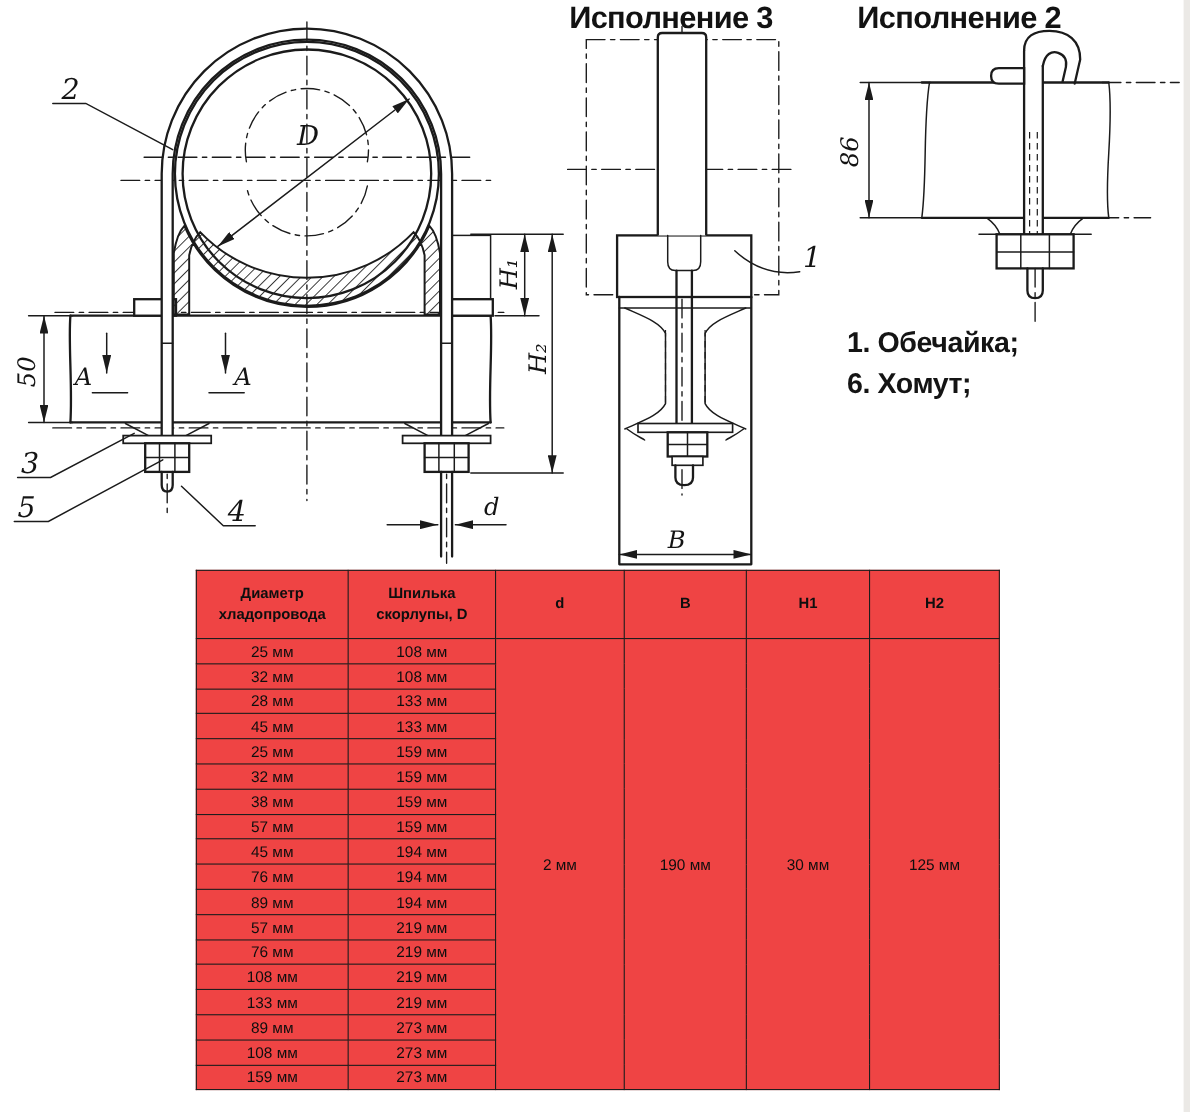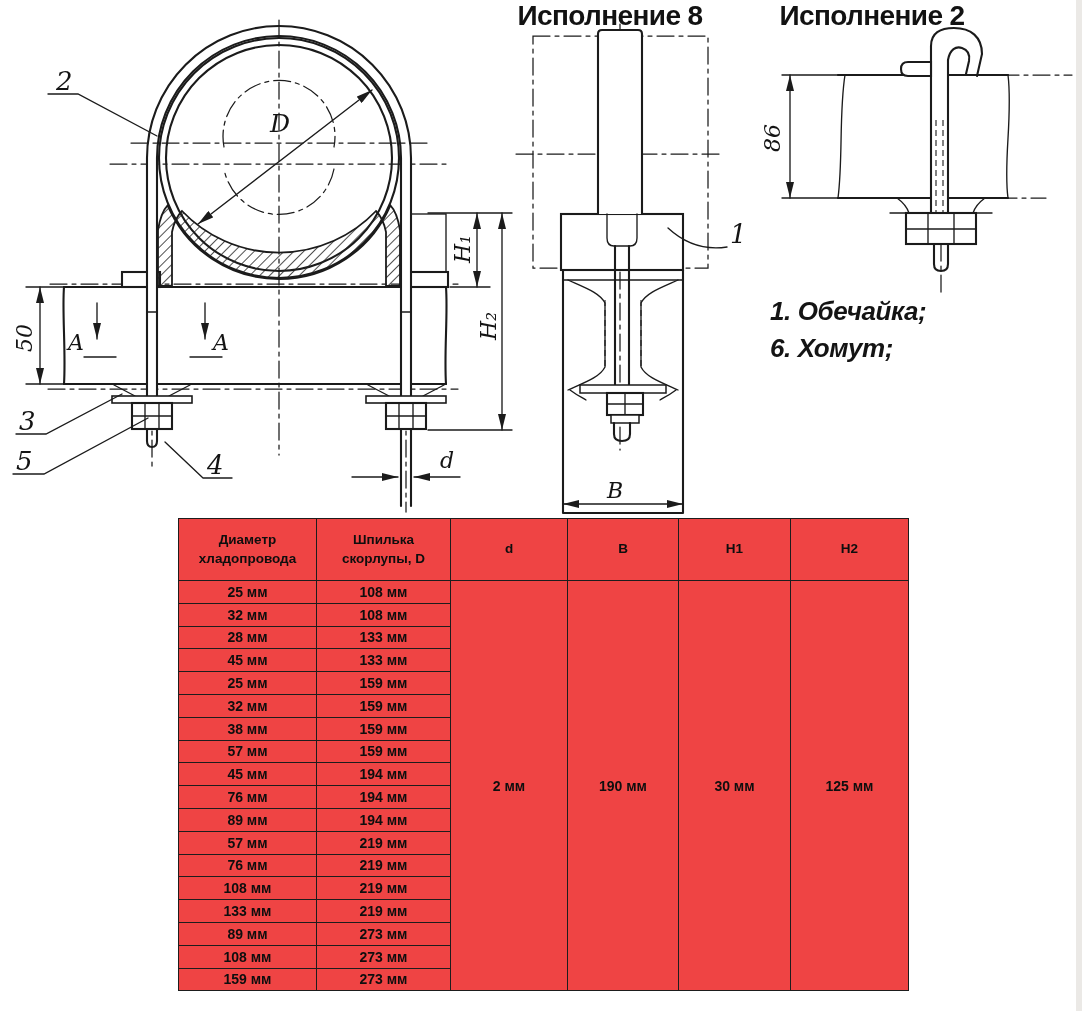--- a/index.html
+++ b/index.html
@@ -5,49 +5,49 @@
   html,body{margin:0;padding:0;background:#fff;}
   body{width:1082px;height:1011px;position:relative;overflow:hidden;
        font-family:"Liberation Sans","DejaVu Sans",sans-serif;color:#111;}
   .stage{position:absolute;inset:0;background:#ffffff;}
 
   .view-title{position:absolute;top:0;height:32px;width:220px;text-align:center;
       font-size:28px;font-weight:700;letter-spacing:-0.6px;color:#121212;}
   .view-title.v1{left:500px;}
   .view-title.v2{left:762px;}
 
-  .parts{position:absolute;left:770px;top:293px;width:300px;font-style:italic;}
+  .parts{position:absolute;left:770px;top:293px;width:300px;}
   .parts-item{font-size:26px;line-height:36.5px;font-weight:600;letter-spacing:-0.4px;color:#141414;white-space:nowrap;}
 
   svg.art{position:absolute;left:0;top:0;}
   .ln{fill:none;stroke:#1b1b1b;stroke-width:2.1;stroke-linecap:round;}
   .lt{fill:none;stroke:#1b1b1b;stroke-width:1.35;stroke-linecap:round;}
   .cl{fill:none;stroke:#1b1b1b;stroke-width:1.25;stroke-dasharray:17 5 4 5;stroke-linecap:round;}
   .hid{fill:none;stroke:#1b1b1b;stroke-width:1.1;stroke-dasharray:6 4;}
   .wh{fill:#ffffff;stroke:none;}
   .whl{fill:#ffffff;stroke:#1b1b1b;stroke-width:2.1;}
   .hatchfill{fill:url(#hatch);stroke:#1b1b1b;stroke-width:1.8;}
   .dimtxt{font-family:"DejaVu Serif","Liberation Serif",serif;font-style:italic;font-size:22px;fill:#141414;}
   .dimtxt.big{font-size:25px;}
   .callout{font-family:"DejaVu Serif","Liberation Serif",serif;font-style:italic;font-size:26px;fill:#141414;}
 
   table.spec{position:absolute;left:178px;top:518px;width:730px;border-collapse:collapse;table-layout:fixed;background:#ef4444;}
   .spec th,.spec td{border:1.6px solid #1d1d1d;text-align:center;vertical-align:middle;padding:0;color:#0e0e0e;}
   .spec th{height:61px;font-size:13.5px;font-weight:700;line-height:1.35;}
-  .spec td{height:21.8px;font-size:14px;font-weight:700;}
+  .spec td{height:21.8px;font-size:14px;font-weight:400;}
   .spec td.span-cell{font-size:14px;}
 
   .edge-strip{position:absolute;right:0;top:0;width:6px;height:1011px;background:#ebe9e6;}
 </style>
 </head>
 <body>
 
 <div class="stage">
 
-  <div class="view-title v1">Исполнение 8</div>
+  <div class="view-title v1">Исполнение 3</div>
   <div class="view-title v2">Исполнение 2</div>
 
   <svg class="art" width="1082" height="516" viewBox="0 0 1082 516">
     <defs>
       <marker id="arr" viewBox="0 0 12 6" refX="12" refY="3" markerWidth="12" markerHeight="6" orient="auto-start-reverse">
           <path d="M0,0 L12,3 L0,6 z" fill="#1b1b1b"></path>
         </marker>
       <pattern id="hatch" patternUnits="userSpaceOnUse" width="7" height="7" patternTransform="rotate(45)">
         <path d="M0,0 L0,7" stroke="#222" stroke-width="1.6"></path>
       </pattern>

